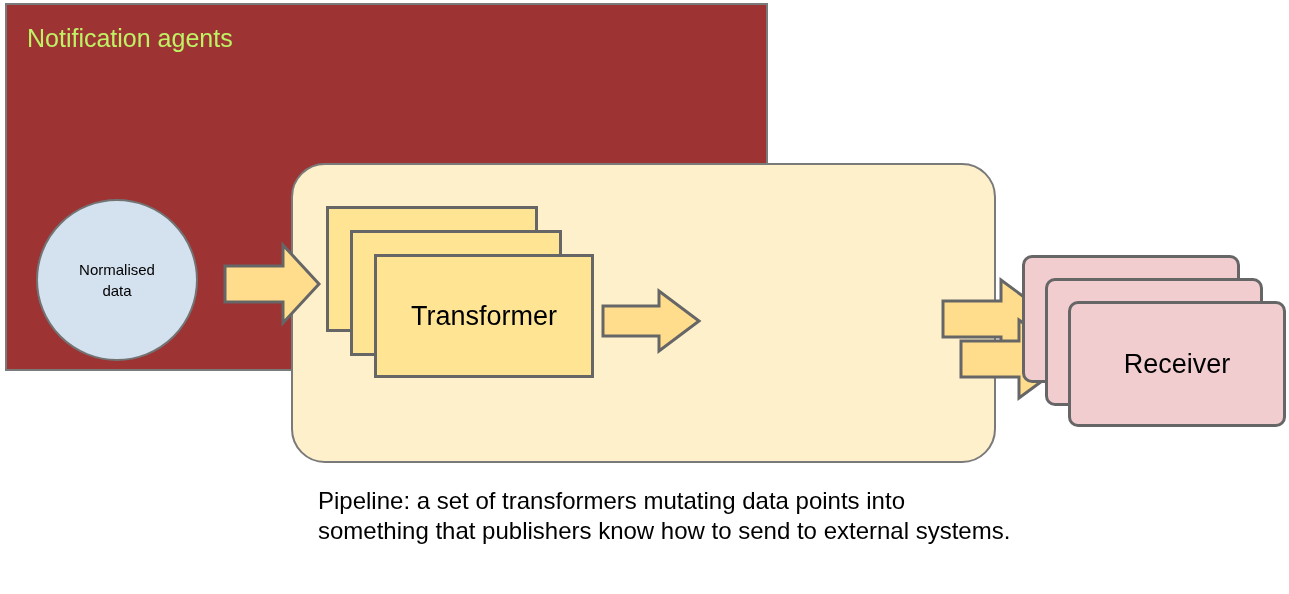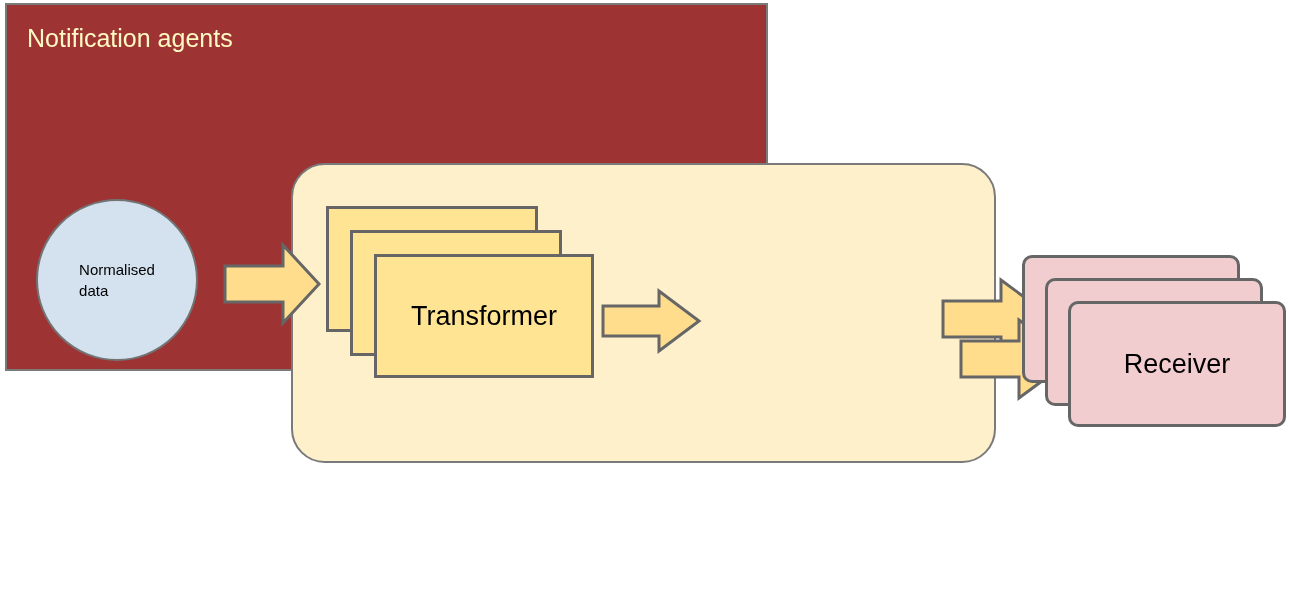--- a/index.html
+++ b/index.html
@@ -31,21 +31,21 @@
     width: 763px;
     height: 368px;
     background: #9e3333;
     border: 2px solid #7a7a7a;
     box-sizing: border-box;
   }
   .agents-title {
     position: absolute;
     left: 20px;
     top: 18px;
-    color: #fef9c3;
+    color: #bef264;
     font-size: 25px;
     line-height: 30px;
     white-space: nowrap;
   }
 
   
   .circle-node {
     position: absolute;
     left: 36px;
     top: 199px;
@@ -53,21 +53,21 @@
     height: 162px;
     border-radius: 50%;
     background: #d4e1ef;
     border: 2px solid #737373;
     box-sizing: border-box;
     display: flex;
     align-items: center;
     justify-content: center;
   }
   .circle-label {
-    text-align: left;
+    text-align: center;
     font-size: 15px;
     line-height: 21px;
     color: #000000;
     white-space: pre-line;
   }
 
   
   .pipeline-box {
     position: absolute;
     left: 291px;
@@ -182,14 +182,15 @@
   </svg>
 
   <div class="stack stack-receiver">
     <div class="card pink c0"></div>
     <div class="card pink c1"></div>
     <div class="card pink c2">
       <span class="card-label">Receiver</span>
     </div>
   </div>
 
+  <div class="caption">Pipeline: a set of transformers mutating data points into something that publishers know how to send to external systems.</div>
 
 </div>
 
 </body></html>

